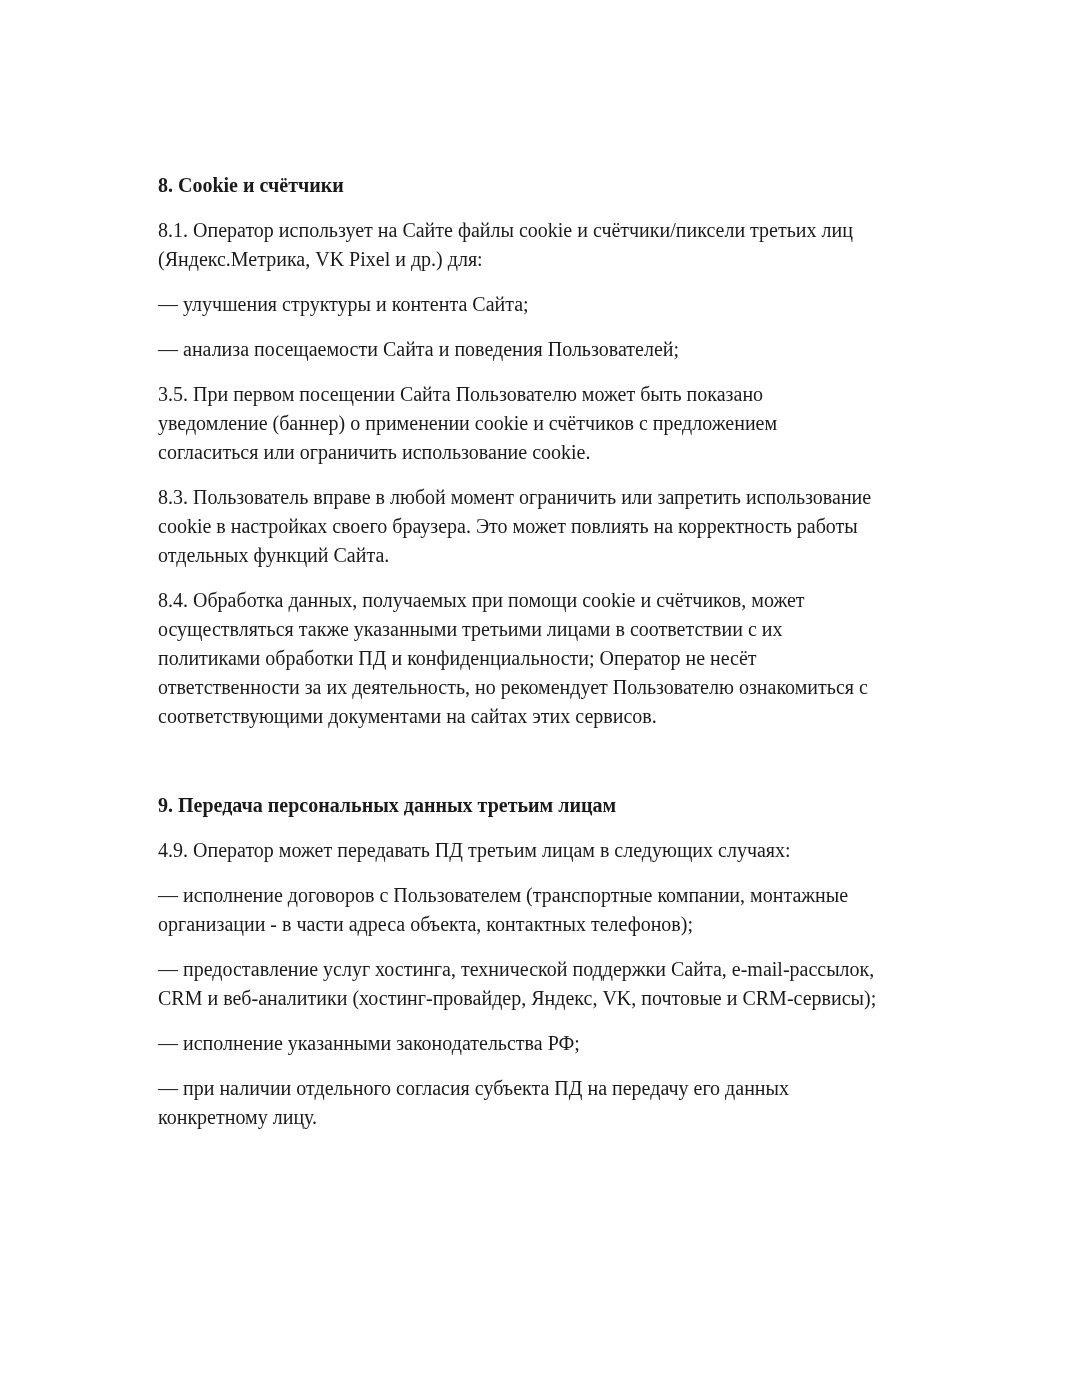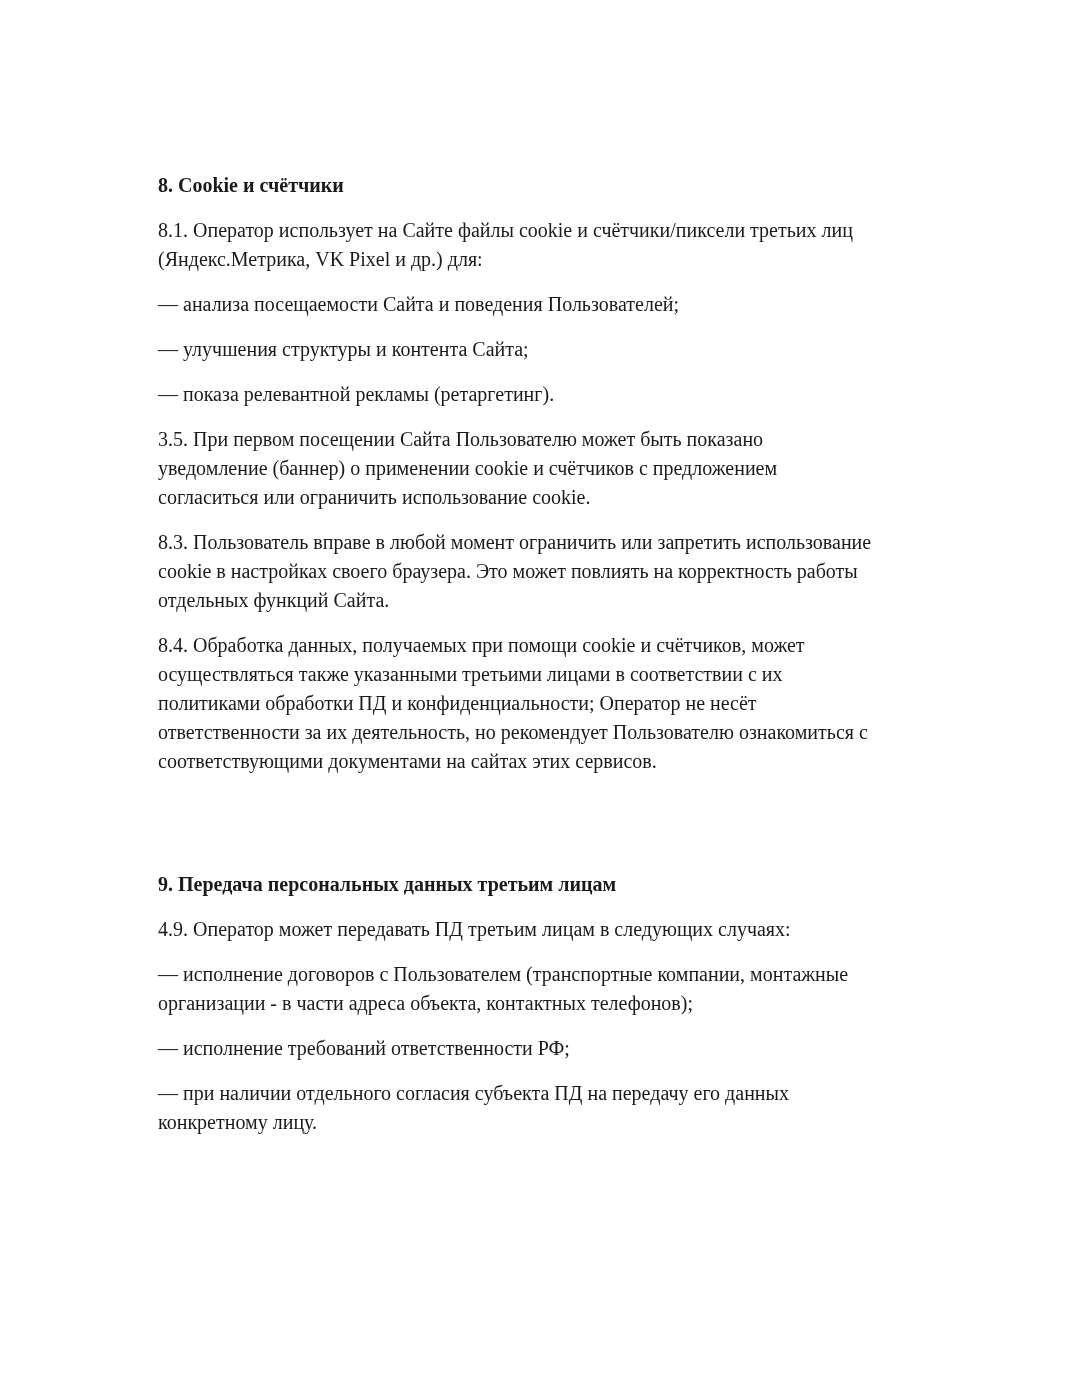--- a/index.html
+++ b/index.html
@@ -31,53 +31,54 @@
     margin: 0 0 16px 0;
     white-space: pre-line;
     font-size: 20px;
   }
   .para {
     margin: 8px 0 16px 0;
     white-space: pre-line;
   }
   
   .section-gap .heading {
-    margin-top: 94px;
+    margin-top: 60px;
   }
 </style>
 </head>
 <body>
 
 <div class="page">
   <div class="content">
 
     <div class="section">
       <h2 class="heading">8. Cookie и счётчики</h2>
       <p class="para">8.1. Оператор использует на Сайте файлы cookie и счётчики/пиксели третьих лиц
 (Яндекс.Метрика, VK Pixel и др.) для:</p>
+      <p class="para">— улучшения структуры и контента Сайта;</p>
       <p class="para">— анализа посещаемости Сайта и поведения Пользователей;</p>
-      <p class="para">— улучшения структуры и контента Сайта;</p>
-      <p class="para">— показа релевантной рекламы (ретаргетинг).</p>
       <p class="para">3.5. При первом посещении Сайта Пользователю может быть показано
 уведомление (баннер) о применении cookie и счётчиков с предложением
 согласиться или ограничить использование cookie.</p>
       <p class="para">8.3. Пользователь вправе в любой момент ограничить или запретить использование
 cookie в настройках своего браузера. Это может повлиять на корректность работы
 отдельных функций Сайта.</p>
       <p class="para">8.4. Обработка данных, получаемых при помощи cookie и счётчиков, может
 осуществляться также указанными третьими лицами в соответствии с их
 политиками обработки ПД и конфиденциальности; Оператор не несёт
 ответственности за их деятельность, но рекомендует Пользователю ознакомиться с
 соответствующими документами на сайтах этих сервисов.</p>
     </div>
 
     <div class="section section-gap">
       <h2 class="heading">9. Передача персональных данных третьим лицам</h2>
       <p class="para">4.9. Оператор может передавать ПД третьим лицам в следующих случаях:</p>
       <p class="para">— исполнение договоров с Пользователем (транспортные компании, монтажные
 организации - в части адреса объекта, контактных телефонов);</p>
-      <p class="para">— исполнение требований ответственности РФ;</p>
+      <p class="para">— предоставление услуг хостинга, технической поддержки Сайта, e-mail-рассылок,
+CRM и веб-аналитики (хостинг-провайдер, Яндекс, VK, почтовые и CRM-сервисы);</p>
+      <p class="para">— исполнение указанными законодательства РФ;</p>
       <p class="para">— при наличии отдельного согласия субъекта ПД на передачу его данных
 конкретному лицу.</p>
     </div>
 
   </div>
 </div>
 
 </body></html>

